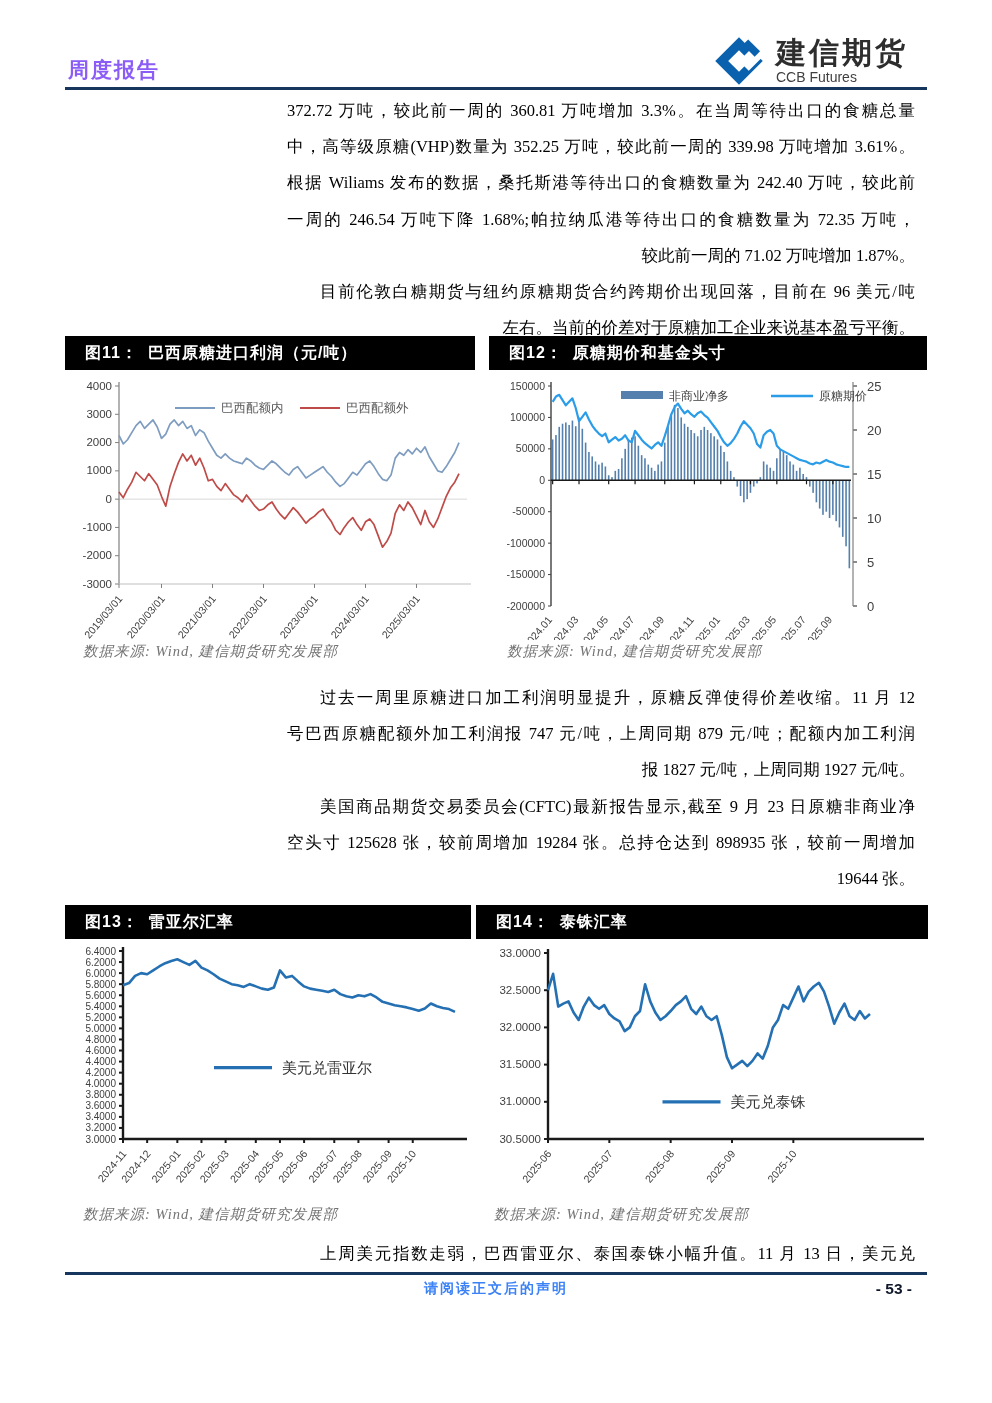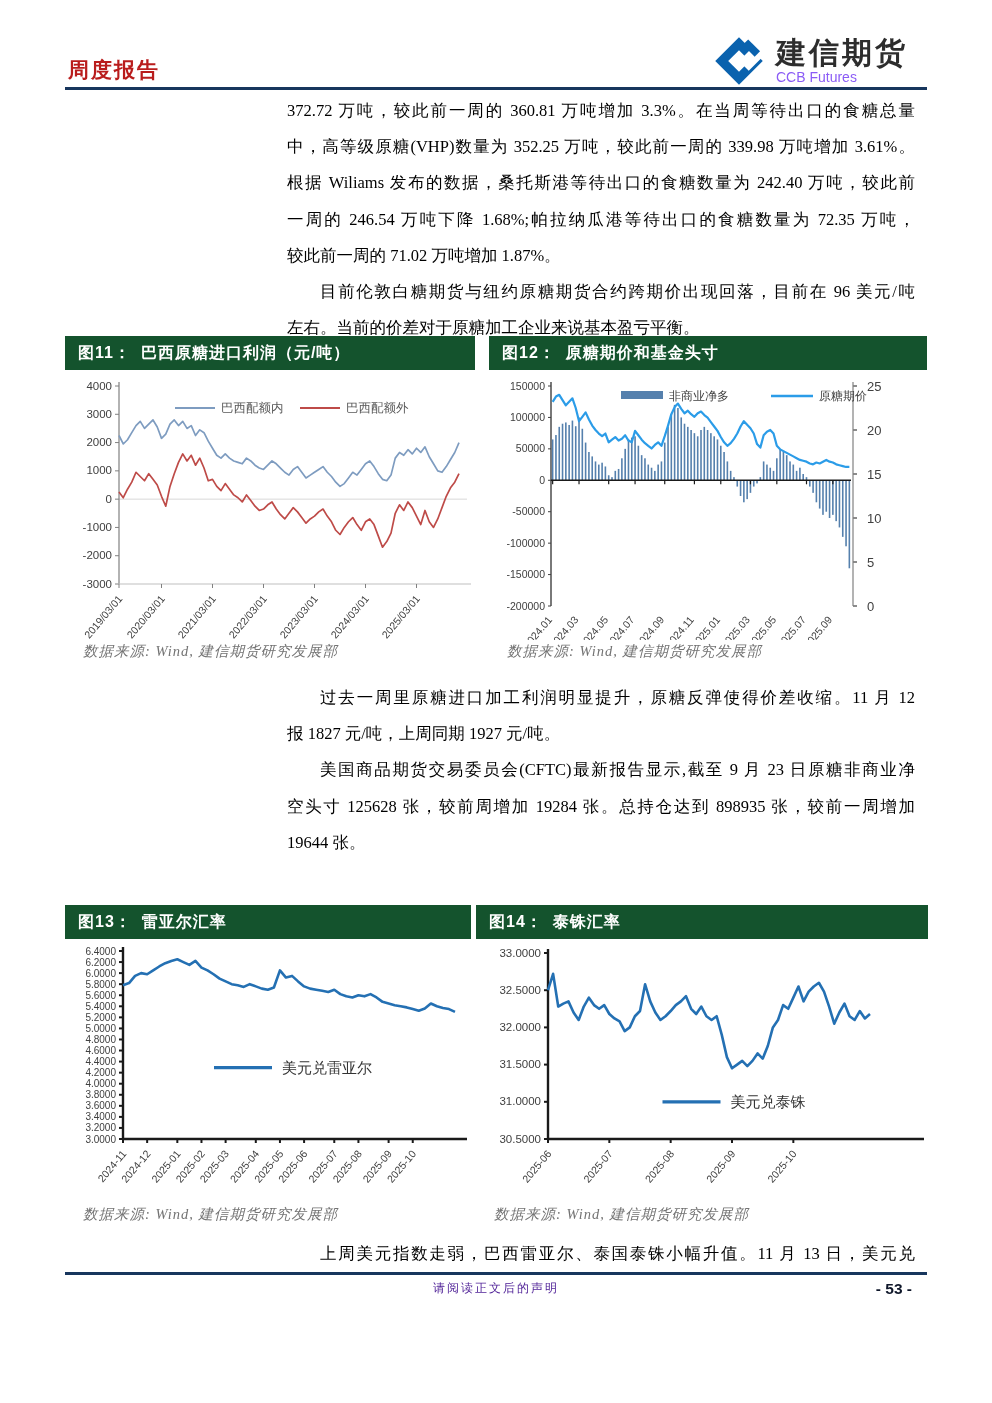--- a/index.html
+++ b/index.html
@@ -3,43 +3,43 @@
 <meta charset="utf-8">
 <style>
   * { margin:0; padding:0; box-sizing:border-box; }
   html,body { background:#fff; }
   .page {
     position:relative; width:992px; height:1403px; background:#fff;
     font-family:"Liberation Serif","DejaVu Serif",serif; color:#000; overflow:hidden;
   }
   
   .hdr-title { position:absolute; left:68px; top:56px; font-size:21px; font-weight:bold;
-    color:#b91c1c; font-family:"Liberation Sans",sans-serif; letter-spacing:2px; }
+    color:#8b5cf6; font-family:"Liberation Sans",sans-serif; letter-spacing:2px; }
   .logo { position:absolute; left:712px; top:33px; width:215px; height:56px; display:flex; align-items:center; }
   .logo-icon { width:54px; height:54px; flex:0 0 54px; }
   .logo-txt { margin-left:10px; }
   .logo-name { font-size:30px; font-weight:bold; color:#2d2d2d; font-family:"Liberation Sans",sans-serif; letter-spacing:3px; line-height:30px;}
-  .logo-sub { font-size:14px; color:#8b5cf6; font-family:"Liberation Sans",sans-serif; margin-top:1px; }
+  .logo-sub { font-size:14px; color:#404040; font-family:"Liberation Sans",sans-serif; margin-top:1px; }
   .rule { position:absolute; left:65px; width:862px; height:3px; background:#17365D; }
   
   .tblock { position:absolute; left:287px; width:628px; font-size:16.5px; }
-  .tline { height:36.2px; line-height:36.2px; white-space:nowrap; }
+  .tline { height:36.2px; line-height:36.2px; white-space:nowrap;text-align:right; }
   .tline.fill { text-align:justify; text-align-last:justify; white-space:normal; height:36.2px; overflow:hidden; }
   .indent { text-indent:2em; }
   
   .figbox { position:absolute; }
-  .fighead { height:34px; background:#14532d; color:#fff; display:flex; align-items:center;
-    font-family:"Liberation Sans",sans-serif; font-size:16px; font-weight:bold; padding-left:13px; }
+  .fighead { height:34px; background:#000000; color:#fff; display:flex; align-items:center;
+    font-family:"Liberation Sans",sans-serif; font-size:16px; font-weight:bold; padding-left:20px; }
   .fighead .fl { letter-spacing:1px; }
   .fighead .ft { margin-left:10px; letter-spacing:1px; }
   .figsvg { display:block; margin-top:2px; }
   .source { font-style:italic; font-size:14.5px; color:#737373; margin:2px 0 0 18px; letter-spacing:1px; }
   
   .foot-disclaimer { position:absolute; left:65px; top:1280px; width:862px; text-align:center;
-    font-size:12px; font-weight:normal; color:#4c1d95; letter-spacing:2px; }
+    font-size:14px; font-weight:bold; color:#3b82f6; letter-spacing:2px; }
   .foot-page { position:absolute; right:80px; top:1280px; font-size:15.5px; font-weight:bold; color:#0f172a;
     font-family:"Liberation Sans",sans-serif; }
 </style>
 </head>
 <body>
 
 <div class="page">
 
   <div class="hdr-title">周度报告</div>
   <div class="logo">
@@ -269,20 +269,21 @@
         <rect x="132" y="19" width="42" height="8" fill="#5580AD"></rect>
         <text x="180" y="28" font-size="12" text-anchor="start" fill="#404040" font-family="&quot;Liberation Sans&quot;,&quot;DejaVu Sans&quot;,sans-serif">非商业净多</text>
         <line x1="282" y1="24" x2="324" y2="24" stroke="#2B9CE8" stroke-width="2.5"></line>
         <text x="330" y="28" font-size="12" text-anchor="start" fill="#404040" font-family="&quot;Liberation Sans&quot;,&quot;DejaVu Sans&quot;,sans-serif">原糖期价</text>
       </svg>
     <figcaption class="source">数据来源: Wind, 建信期货研究发展部</figcaption>
   </figure>
 
   <div class="tblock" style="top:680px;">
     <div class="tline fill indent">过去一周里原糖进口加工利润明显提升，原糖反弹使得价差收缩。11 月 12</div>
+    <div class="tline fill">号巴西原糖配额外加工利润报 747 元/吨，上周同期 879 元/吨；配额内加工利润</div>
     <div class="tline">报 1827 元/吨，上周同期 1927 元/吨。</div>
     <div class="tline fill indent">美国商品期货交易委员会(CFTC)最新报告显示,截至 9 月 23 日原糖非商业净</div>
     <div class="tline fill">空头寸 125628 张，较前周增加 19284 张。总持仓达到 898935 张，较前一周增加</div>
     <div class="tline">19644 张。</div>
   </div>
 
   <figure class="figbox" style="left:65px; top:905px; width:406px;">
     <div class="fighead">
       <span class="fl">图13：</span>
       <span class="ft">雷亚尔汇率</span>

